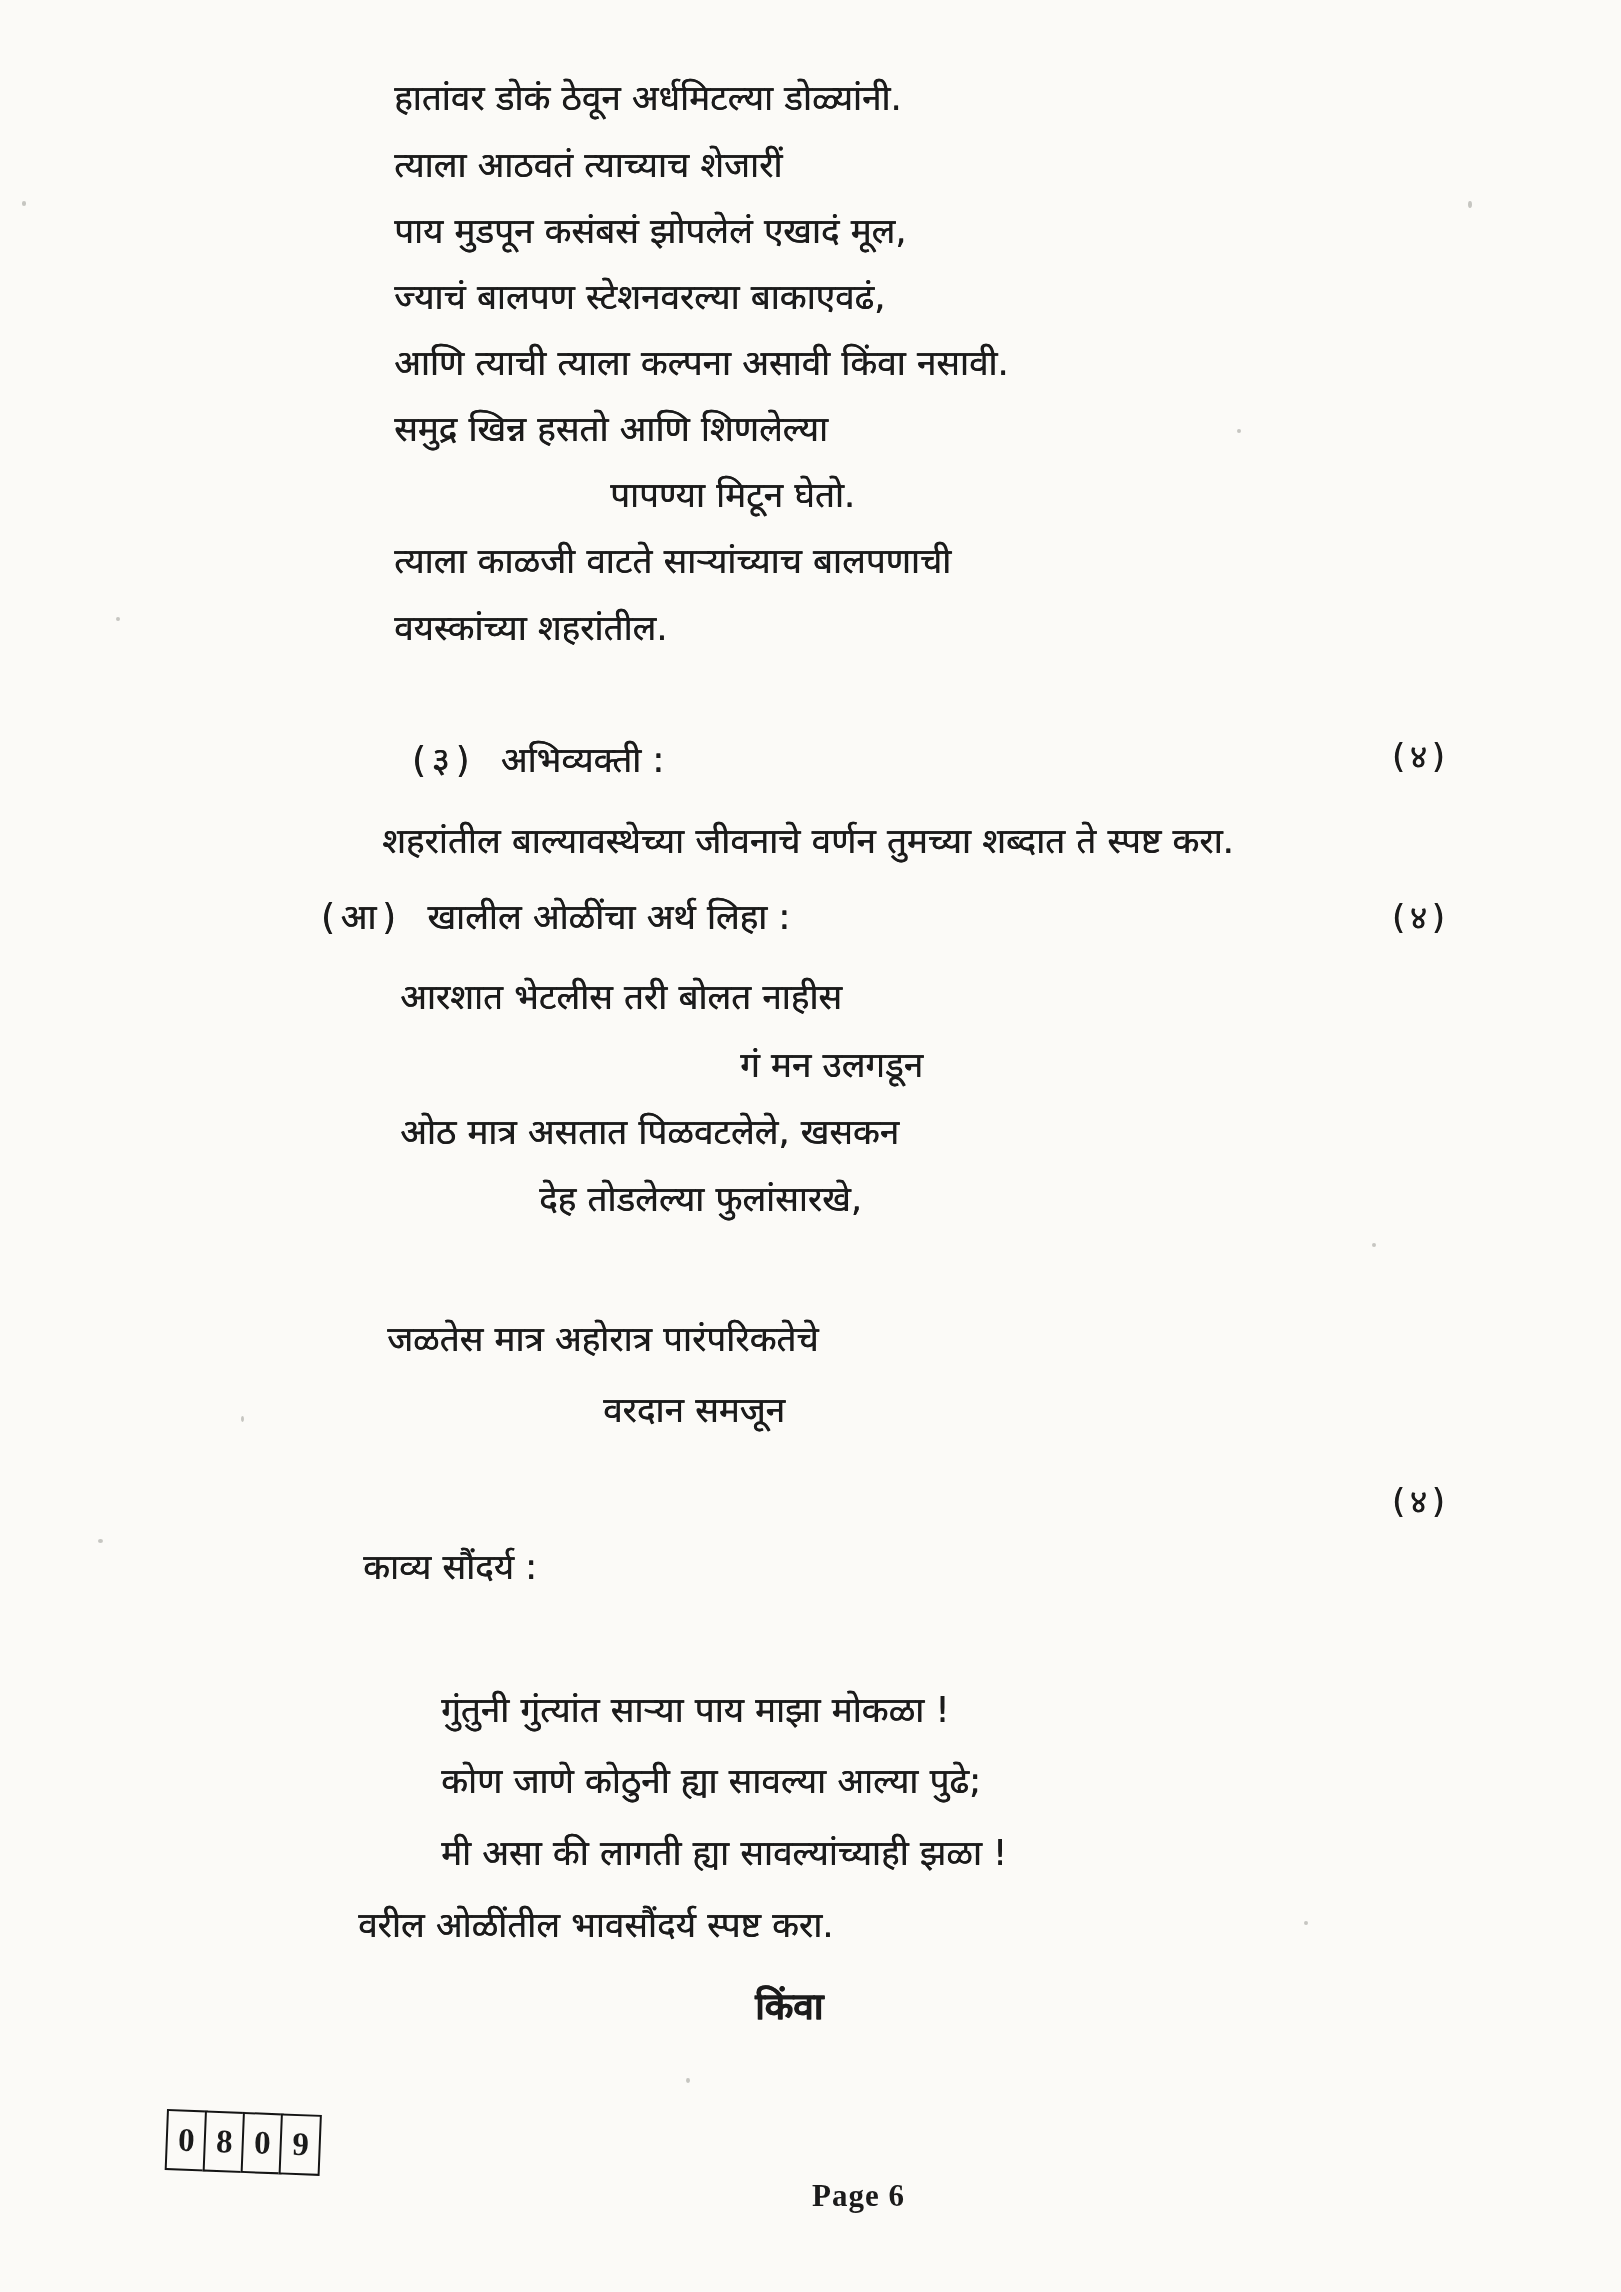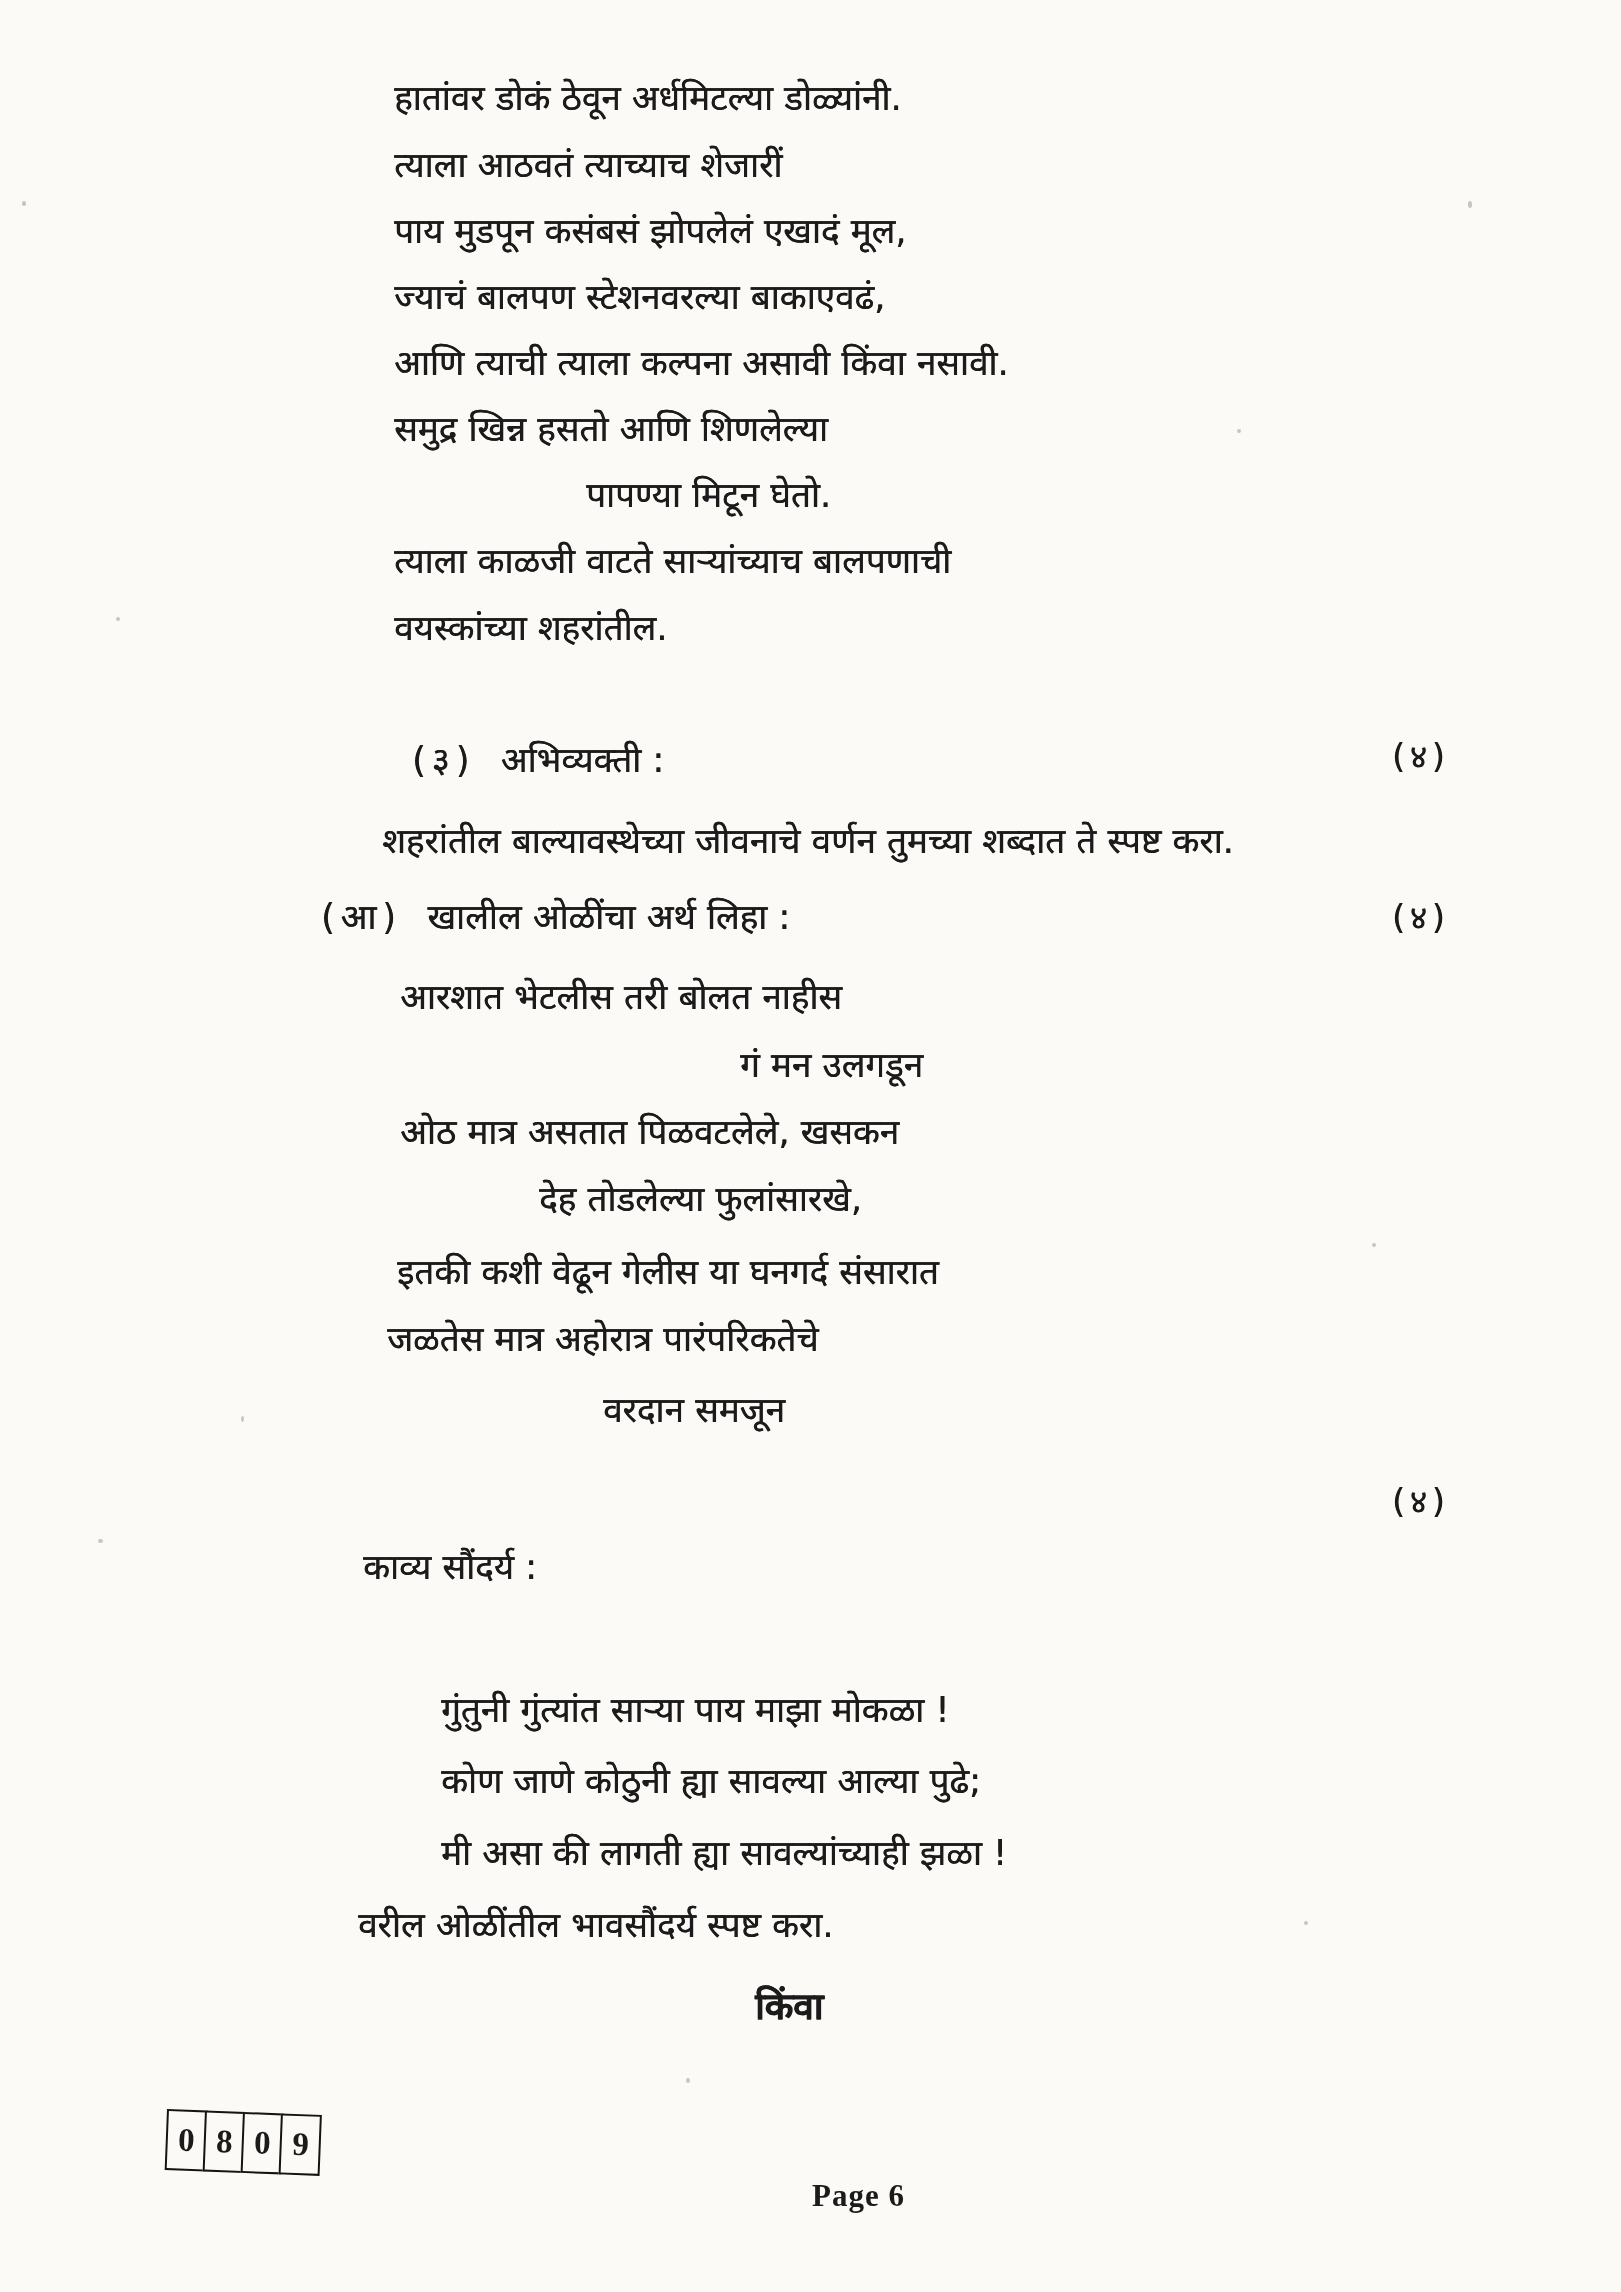--- a/index.html
+++ b/index.html
@@ -91,40 +91,39 @@
 <body>
 
 <div class="page">
 
   <div class="line" style="left:394px; top:78px">हातांवर डोकं ठेवून अर्धमिटल्या डोळ्यांनी.</div>
   <div class="line" style="left:394px; top:145px">त्याला आठवतं त्याच्याच शेजारीं</div>
   <div class="line" style="left:394px; top:211px">पाय मुडपून कसंबसं झोपलेलं एखादं मूल,</div>
   <div class="line" style="left:394px; top:277px">ज्याचं बालपण स्टेशनवरल्या बाकाएवढं,</div>
   <div class="line" style="left:394px; top:343px">आणि त्याची त्याला कल्पना असावी किंवा नसावी.</div>
   <div class="line" style="left:394px; top:409px">समुद्र खिन्न हसतो आणि शिणलेल्या</div>
-  <div class="line" style="left:586px; top:475px">पापण्या मिटून घेतो.</div>
+  <div class="line" style="left:610px; top:475px">पापण्या मिटून घेतो.</div>
   <div class="line" style="left:394px; top:541px">त्याला काळजी वाटते साऱ्यांच्याच बालपणाची</div>
   <div class="line" style="left:394px; top:608px">वयस्कांच्या शहरांतील.</div>
 
   <div class="line" style="left:412px; top:740px">
     <span class="qnum">(३)</span><span>अभिव्यक्ती :</span>
   </div>
   <div class="marks" style="top:733px">(४)</div>
   <div class="line" style="left:382px; top:821px">शहरांतील बाल्यावस्थेच्या जीवनाचे वर्णन तुमच्या शब्दात ते स्पष्ट करा.</div>
 
   <div class="line" style="left:321px; top:897px">
     <span class="qnum">(आ)</span><span>खालील ओळींचा अर्थ लिहा :</span>
   </div>
   <div class="marks" style="top:894px">(४)</div>
 
   <div class="line" style="left:400px; top:977px">आरशात भेटलीस तरी बोलत नाहीस</div>
   <div class="line" style="left:740px; top:1045px">गं मन उलगडून</div>
   <div class="line" style="left:400px; top:1112px">ओठ मात्र असतात पिळवटलेले, खसकन</div>
   <div class="line" style="left:539px; top:1179px">देह तोडलेल्या फुलांसारखे,</div>
-  <div class="line" style="left:397px; top:1252px">इतकी कशी वेढून गेलीस या घनगर्द संसारात</div>
   <div class="line" style="left:387px; top:1319px">जळतेस मात्र अहोरात्र पारंपरिकतेचे</div>
   <div class="line" style="left:603px; top:1390px">वरदान समजून</div>
 
   <div class="marks" style="top:1478px">(४)</div>
 
   <div class="line" style="left:363px; top:1547px">काव्य सौंदर्य :</div>
 
   <div class="line" style="left:441px; top:1690px">गुंतुनी गुंत्यांत साऱ्या पाय माझा मोकळा !</div>
   <div class="line" style="left:441px; top:1761px">कोण जाणे कोठुनी ह्या सावल्या आल्या पुढे;</div>
   <div class="line" style="left:441px; top:1833px">मी असा की लागती ह्या सावल्यांच्याही झळा !</div>

